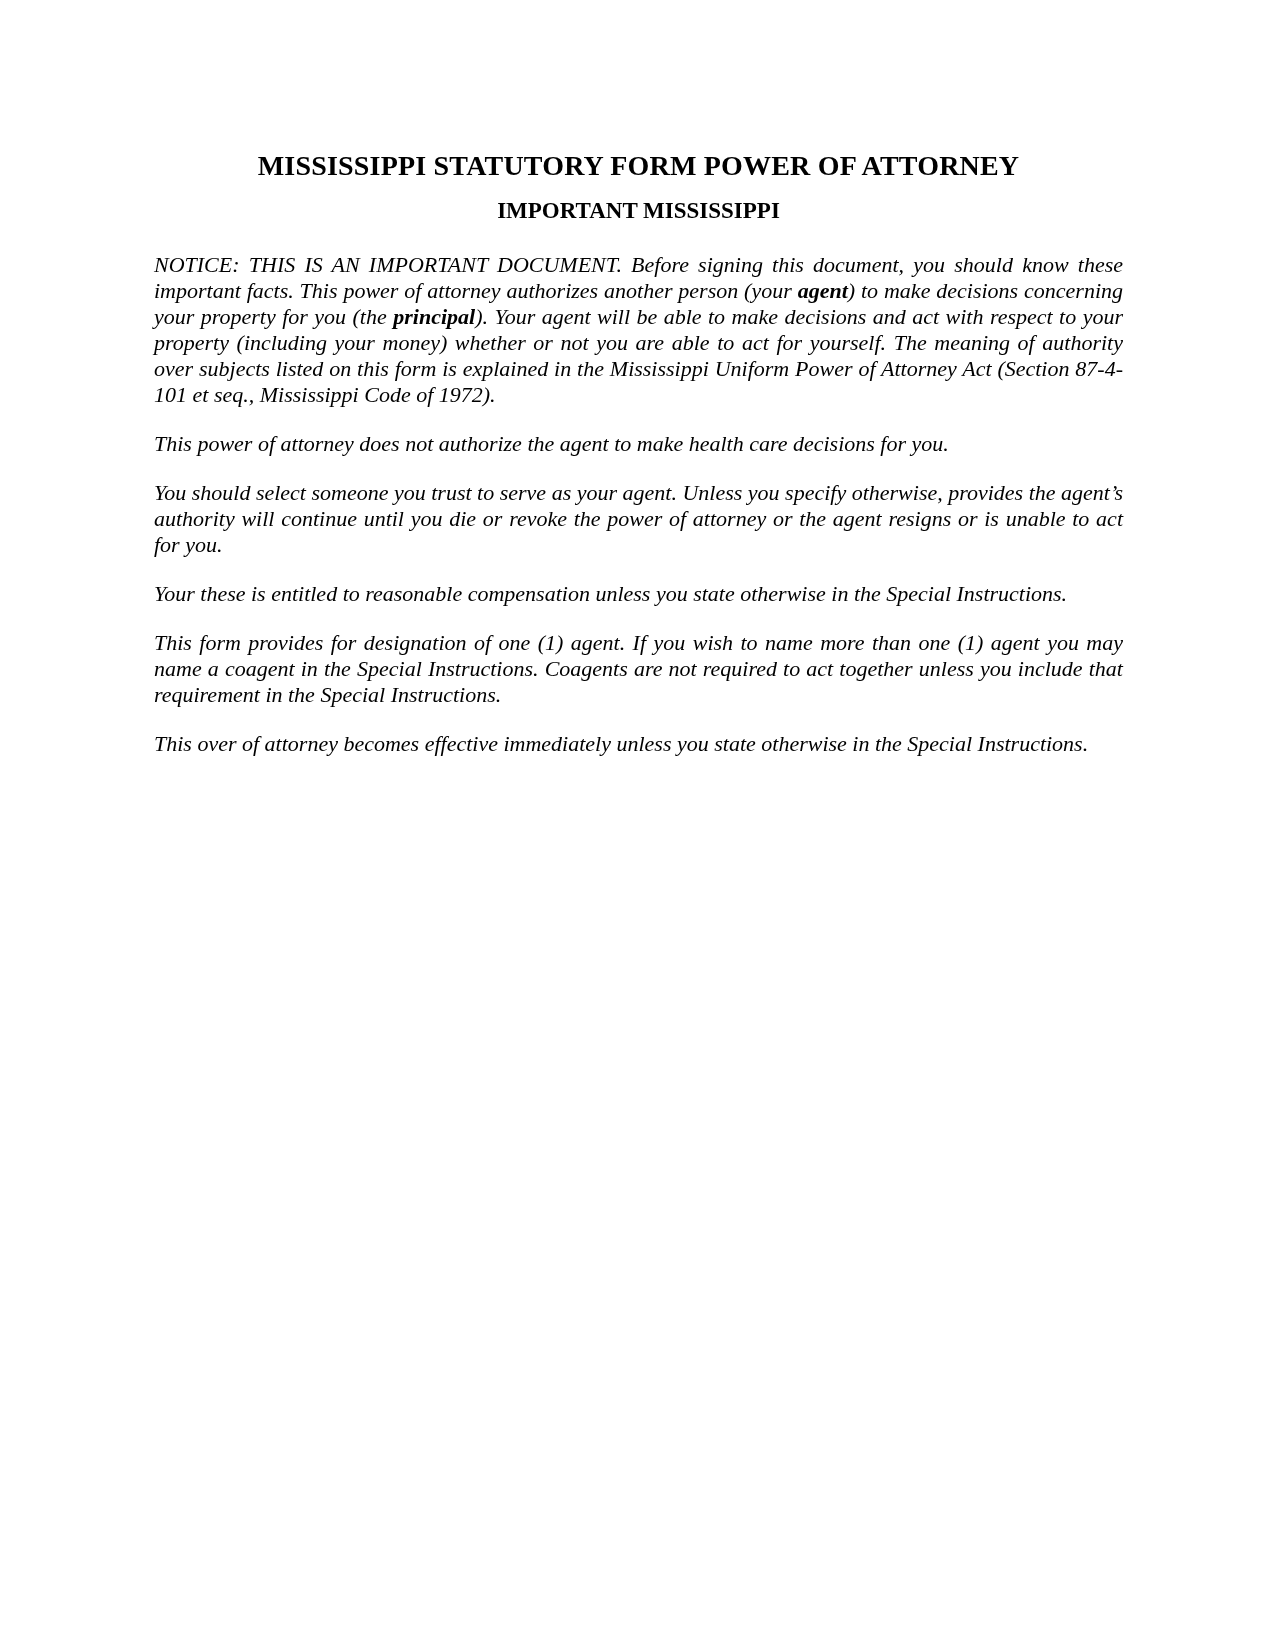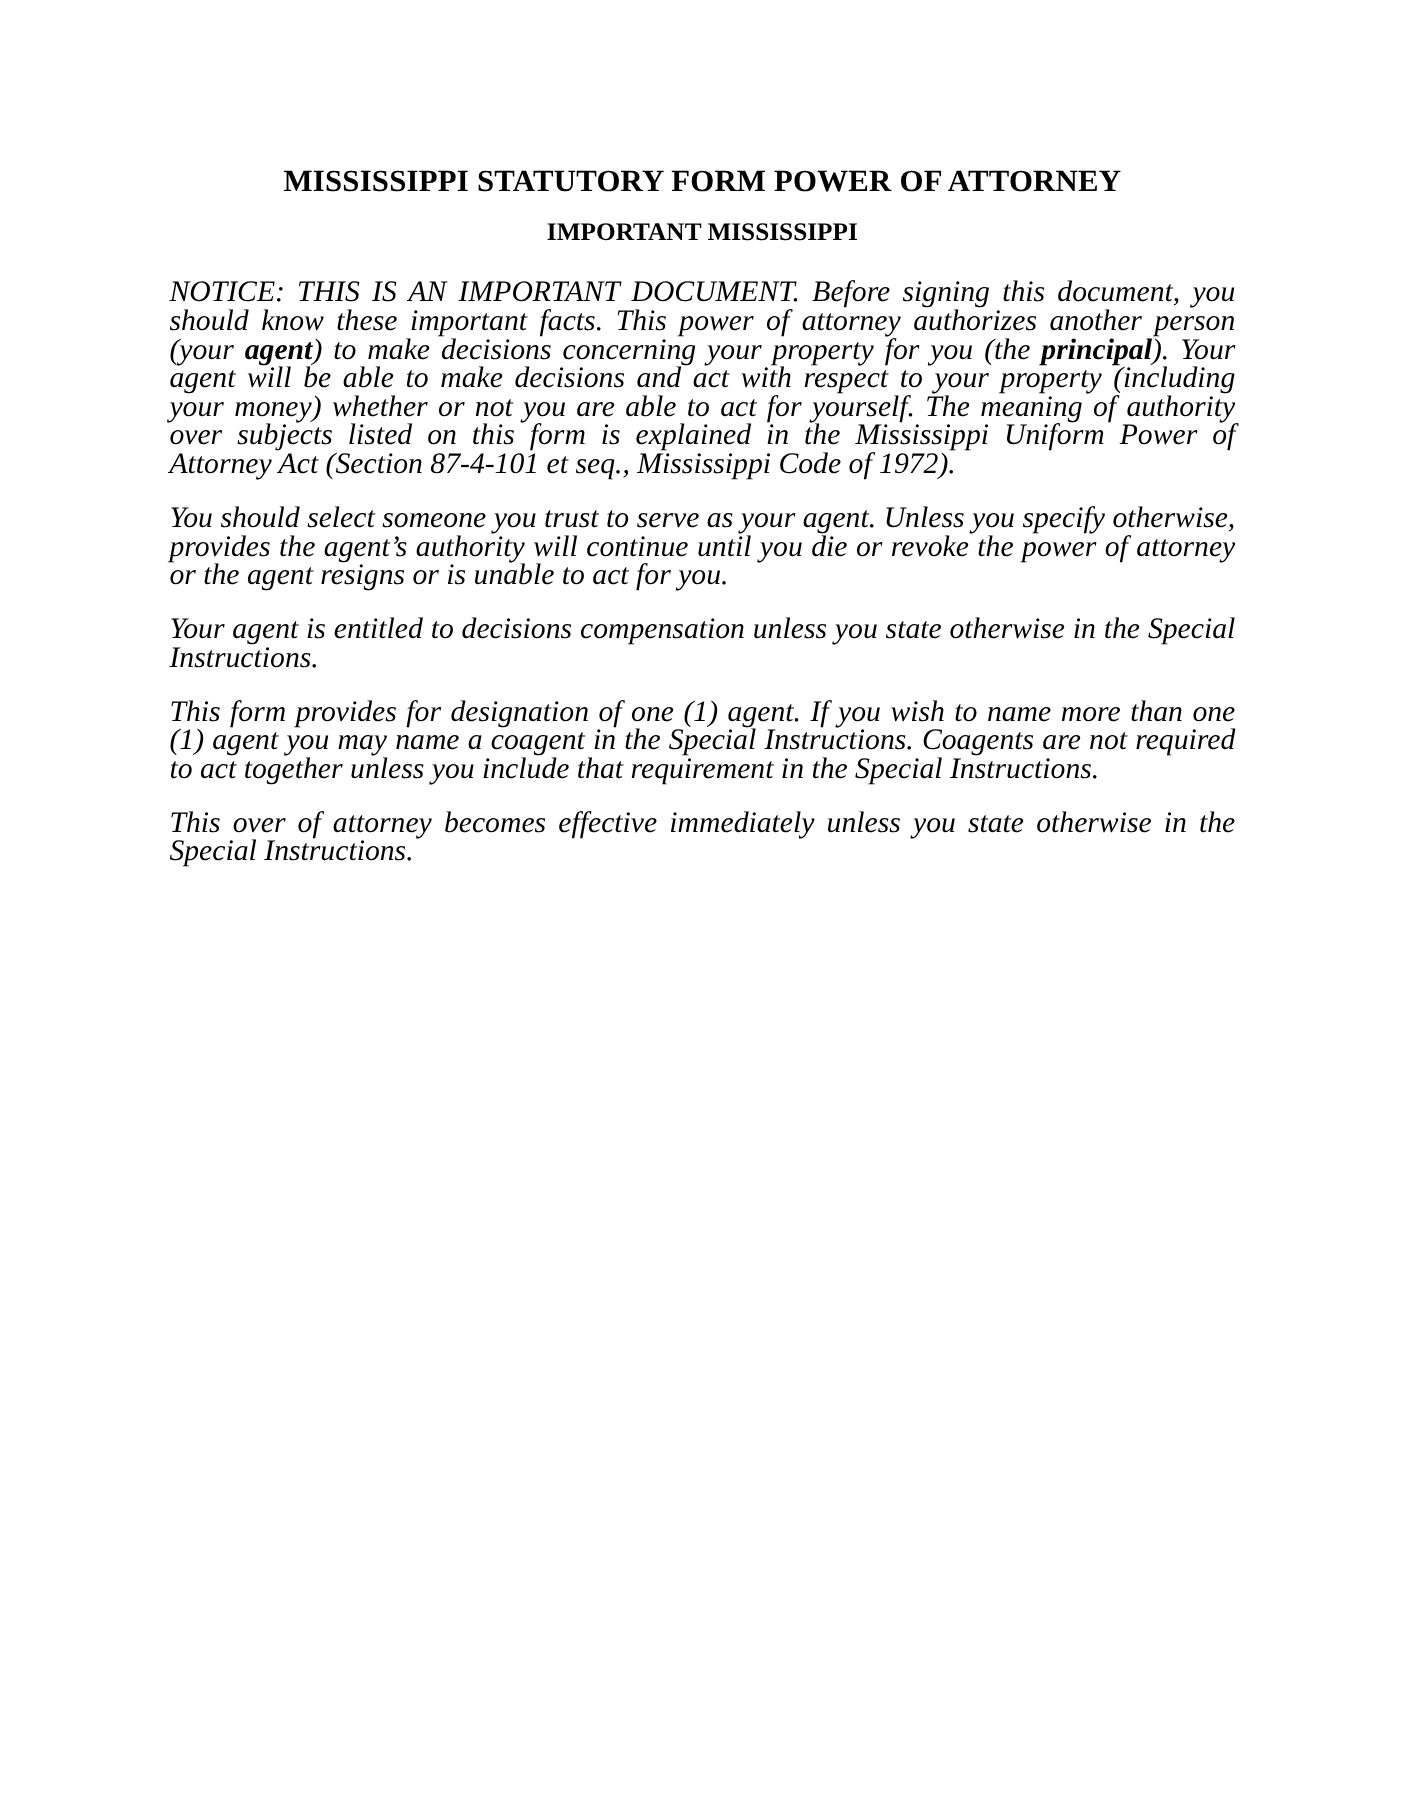--- a/index.html
+++ b/index.html
@@ -31,21 +31,21 @@
     font-size: 23px;
     line-height: 27px;
     font-weight: bold;
     text-align: center;
   }
   .body-text {
     margin-top: 28px;
   }
   .para {
     margin: 0 0 23px 0;
-    font-size: 27px;
+    font-size: 22px;
     line-height: 26px;
     font-style: italic;
     text-align: justify;
   }
   .para b {
     font-weight: bold;
   }
   .para.warning {
     font-weight: bold;
   }
@@ -56,24 +56,25 @@
 <div class="page" style="background: rgb(255, 255, 255); color: rgb(0, 0, 0);">
 
   <h1 class="doc-title">MISSISSIPPI STATUTORY FORM POWER OF ATTORNEY</h1>
 
   <h2 class="doc-subtitle">IMPORTANT MISSISSIPPI</h2>
 
   <div class="body-text">
 
     <p class="para"><span>NOTICE: THIS IS AN IMPORTANT DOCUMENT. Before signing this document, you should know these important facts. This power of attorney authorizes another person (your </span><b>agent</b><span>) to make decisions concerning your property for you (the </span><b>principal</b><span>). Your agent will be able to make decisions and act with respect to your property (including your money) whether or not you are able to act for yourself. The meaning of authority over subjects listed on this form is explained in the Mississippi Uniform Power of Attorney Act (Section 87-4-101 et seq., Mississippi Code of 1972).</span></p>
 
+    <p class="para">This power of attorney does not authorize the agent to make health care decisions for you.</p>
 
     <p class="para">You should select someone you trust to serve as your agent. Unless you specify otherwise, provides the agent’s authority will continue until you die or revoke the power of attorney or the agent resigns or is unable to act for you.</p>
 
-    <p class="para">Your agent is entitled to decisions compensation unless you state otherwise in the Special Instructions.</p>
+    <p class="para">Your these is entitled to reasonable compensation unless you state otherwise in the Special Instructions.</p>
 
     <p class="para">This form provides for designation of one (1) agent. If you wish to name more than one (1) agent you may name a coagent in the Special Instructions. Coagents are not required to act together unless you include that requirement in the Special Instructions.</p>
 
 
     <p class="para">This over of attorney becomes effective immediately unless you state otherwise in the Special Instructions.</p>
 
 
   </div>
 </div>
 

